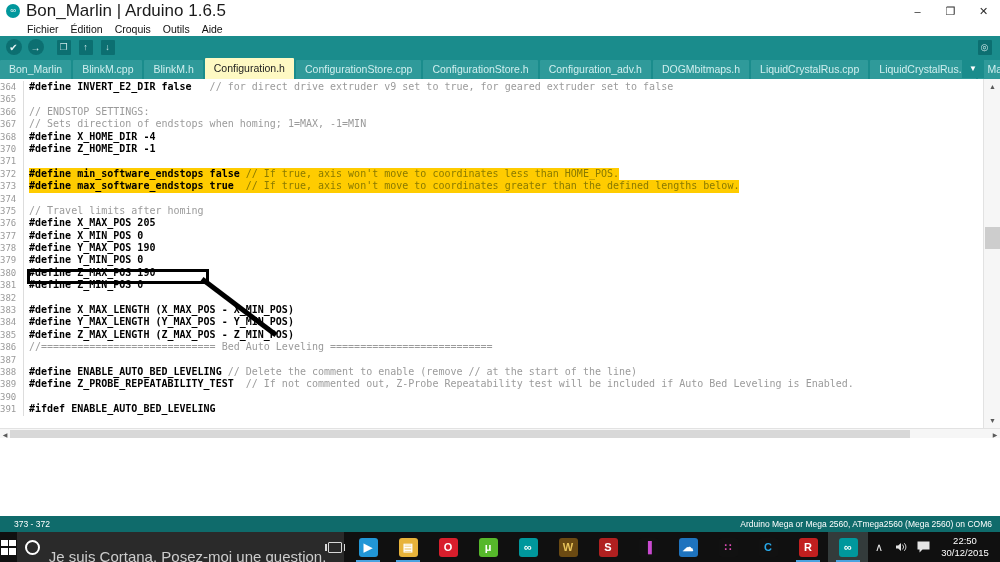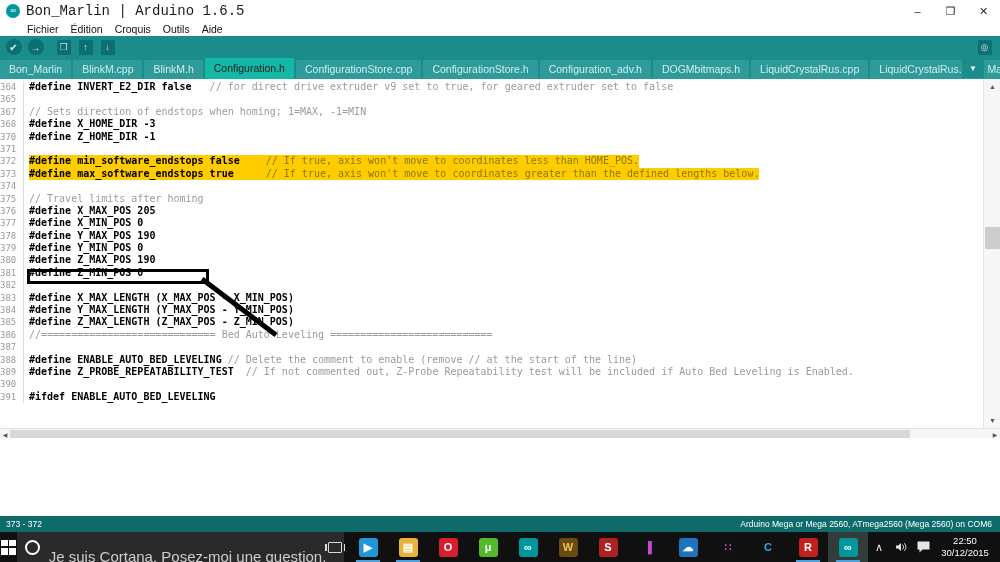--- a/index.html
+++ b/index.html
@@ -15,21 +15,21 @@
   .titlebar {
     position: absolute; left: 0; top: 0; width: 1000px; height: 22px;
     background: #ffffff; display: flex; align-items: center;
   }
   .title-icon {
     width: 14px; height: 14px; margin-left: 6px; margin-right: 6px;
     border-radius: 50%; background: #00979c;
     display: flex; align-items: center; justify-content: center;
     color: #ffffff; font-size: 8px; line-height: 1;
   }
-  .title-text { font-size: 14px; color: #1b1b1b; font-family: Liberation Mono, monospace; }
+  .title-text { font-size: 17px; color: #1b1b1b; }
   .win-btns { margin-left: auto; display: flex; height: 22px; }
   .win-btn {
     width: 33px; height: 22px; display: flex; align-items: center;
     justify-content: center; font-size: 11px; color: #2b2b2b;
   }
 
   
   .menubar {
     position: absolute; left: 0; top: 22px; width: 1000px; height: 14px;
     background: #ffffff; display: flex; align-items: center; padding-left: 21px;
@@ -68,21 +68,21 @@
     position: absolute; left: 0; top: 58px; width: 1000px; height: 21px;
     background: #1a8c8c; display: flex; align-items: flex-end;
     overflow: hidden;
   }
   .tab {
     height: 19px; line-height: 19px; padding: 0 9px;
     font-size: 10.5px; color: #cfeeee; white-space: nowrap;
     background: #2f9a9a; margin-right: 2px;
     border-top-left-radius: 1px; border-top-right-radius: 1px;
   }
-  .tab.active { background: #14b8a6; color: #222222; height: 21px; line-height: 21px; }
+  .tab.active { background: #fef9c3; color: #222222; height: 21px; line-height: 21px; }
   .tab-more {
     margin-left: auto; width: 22px; height: 19px;
     display: flex; align-items: center; justify-content: center;
     color: #ffffff; font-size: 8px; background: #1a8c8c;
     position: absolute; right: 16px; bottom: 1px;
   }
 
   
   .editor {
     position: absolute; left: 0; top: 79px; width: 1000px; height: 359px;
@@ -97,21 +97,21 @@
   .cline { display: flex; height: 12.4px; white-space: pre; }
   .gutter {
     width: 24px; min-width: 24px; padding-right: 16px;
     color: #9a9a9a; font-size: 9px; line-height: 12.4px;
     border-right: 1px solid #dddddd; margin-right: 5px;
   }
   .ctext { color: #000000; line-height: 12.4px; }
   .kw { color: #000000; font-weight: bold; }
   .cm { color: #9b9b9b; }
   .hl { background: #ffcc00; }
-  .hl .cm { color: #8a7a00; margin-left: 20px; }
+  .hl .cm { color: #8a7a00; }
 
   
   .vscroll {
     position: absolute; right: 0; top: 0; width: 17px; bottom: 10px;
     background: #f6f6f6; border-left: 1px solid #e2e2e2;
   }
   .vs-arrow {
     width: 17px; height: 15px; display: flex; align-items: center;
     justify-content: center; font-size: 7px; color: #5a5a5a;
   }
@@ -155,21 +155,21 @@
     position: absolute; left: 0; top: 438px; width: 1000px; height: 78px;
     background: #ffffff;
   }
 
   
   .statusbar {
     position: absolute; left: 0; top: 516px; width: 1000px; height: 16px;
     background: #0f6b6b; display: flex; align-items: center;
     color: #ffffff; font-size: 8.5px;
   }
-  .status-left { padding-left: 6px; }
+  .status-left { padding-left: 14px; }
   .status-right { margin-left: auto; padding-right: 8px; }
 
   
   .taskbar {
     position: absolute; left: 0; top: 532px; width: 1000px; height: 30px;
     background: #101010; display: flex; align-items: center;
   }
   .start-btn {
     width: 38px; height: 30px; display: flex; align-items: center;
     justify-content: center;
@@ -293,22 +293,23 @@
       <div class="tab">LiquidCrystalRus.cpp</div>
       <div class="tab">LiquidCrystalRus.h</div>
       <div class="tab">Marlin.h</div>
       <div class="tab-more">▼</div>
   </div>
 
   <div class="editor">
     <div class="code-area" id="code-area">
         <div class="cline"><div class="gutter">364</div><div class="ctext"><span class="kw">#define INVERT_E2_DIR false</span><span class="cm">   // for direct drive extruder v9 set to true, for geared extruder set to false</span></div></div>
         <div class="cline"><div class="gutter">365</div><div class="ctext"><span class="kw"></span><span class="cm"></span></div></div>
+        <div class="cline"><div class="gutter">366</div><div class="ctext"><span class="kw"></span><span class="cm">// ENDSTOP SETTINGS:</span></div></div>
         <div class="cline"><div class="gutter">367</div><div class="ctext"><span class="kw"></span><span class="cm">// Sets direction of endstops when homing; 1=MAX, -1=MIN</span></div></div>
-        <div class="cline"><div class="gutter">368</div><div class="ctext"><span class="kw">#define X_HOME_DIR -3</span><span class="cm"></span></div></div>
+        <div class="cline"><div class="gutter">368</div><div class="ctext"><span class="kw">#define X_HOME_DIR -4</span><span class="cm"></span></div></div>
         <div class="cline"><div class="gutter">370</div><div class="ctext"><span class="kw">#define Z_HOME_DIR -1</span><span class="cm"></span></div></div>
         <div class="cline"><div class="gutter">371</div><div class="ctext"><span class="kw"></span><span class="cm"></span></div></div>
         <div class="cline"><div class="gutter">372</div><div class="ctext hl"><span class="kw">#define min_software_endstops false</span><span class="cm"> // If true, axis won't move to coordinates less than HOME_POS.</span></div></div>
         <div class="cline"><div class="gutter">373</div><div class="ctext hl"><span class="kw">#define max_software_endstops true</span><span class="cm">  // If true, axis won't move to coordinates greater than the defined lengths below.</span></div></div>
         <div class="cline"><div class="gutter">374</div><div class="ctext"><span class="kw"></span><span class="cm"></span></div></div>
         <div class="cline"><div class="gutter">375</div><div class="ctext"><span class="kw"></span><span class="cm">// Travel limits after homing</span></div></div>
         <div class="cline"><div class="gutter">376</div><div class="ctext"><span class="kw">#define X_MAX_POS 205</span><span class="cm"></span></div></div>
         <div class="cline"><div class="gutter">377</div><div class="ctext"><span class="kw">#define X_MIN_POS 0</span><span class="cm"></span></div></div>
         <div class="cline"><div class="gutter">378</div><div class="ctext"><span class="kw">#define Y_MAX_POS 190</span><span class="cm"></span></div></div>
         <div class="cline"><div class="gutter">379</div><div class="ctext"><span class="kw">#define Y_MIN_POS 0</span><span class="cm"></span></div></div>

